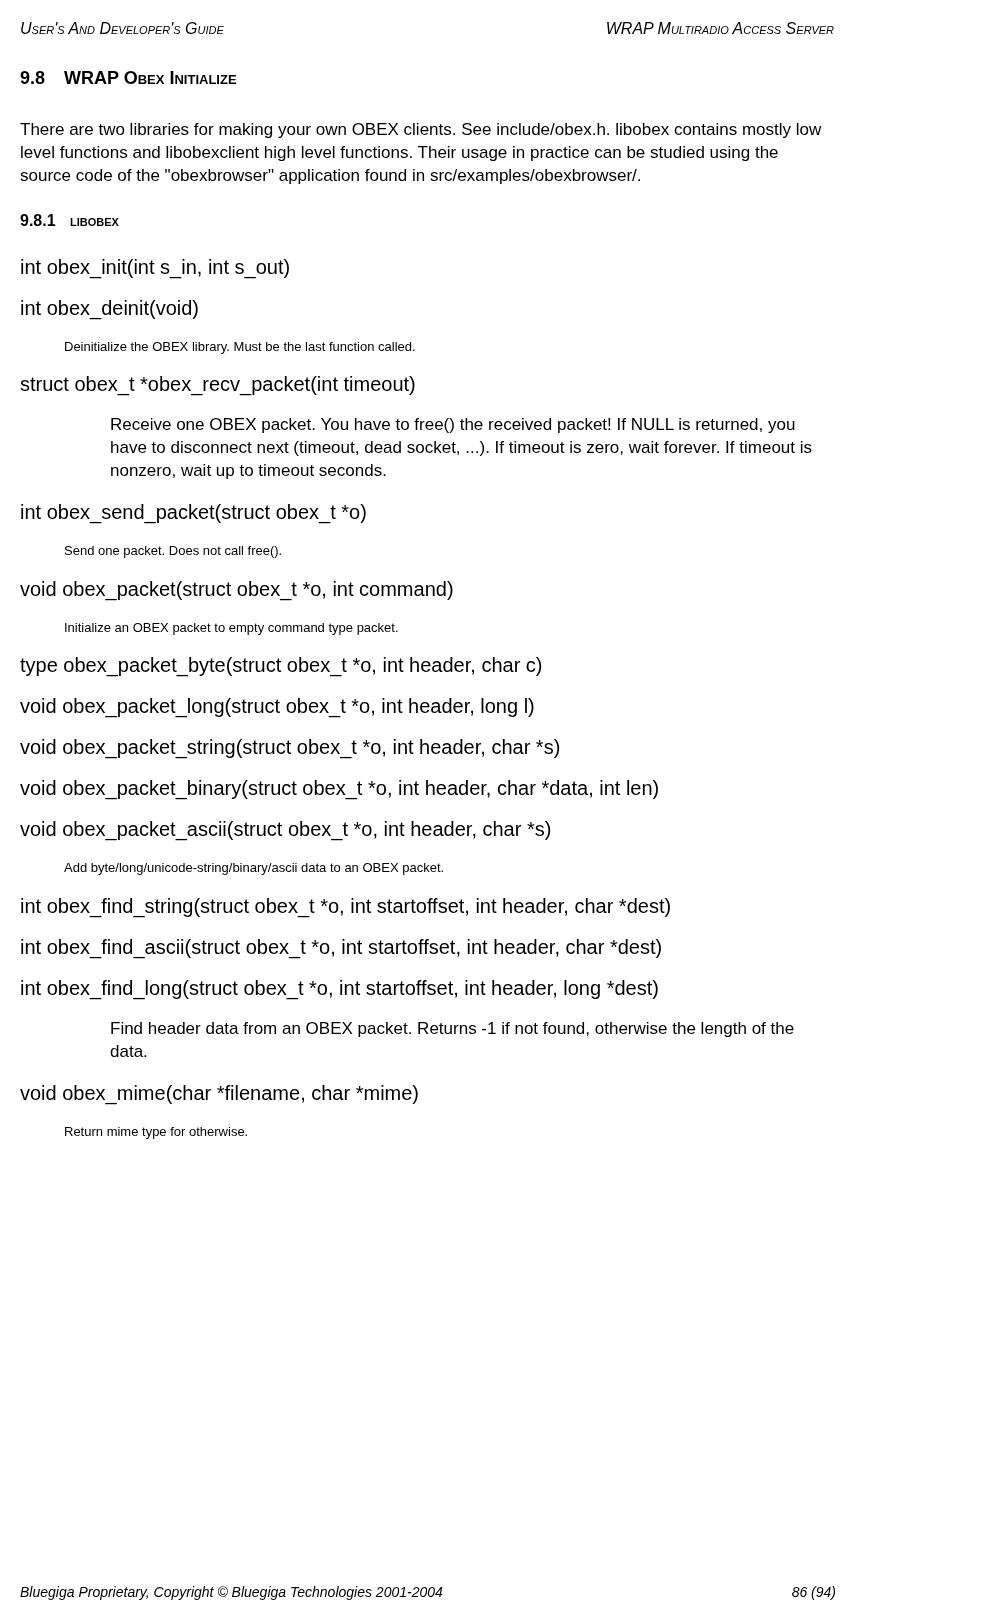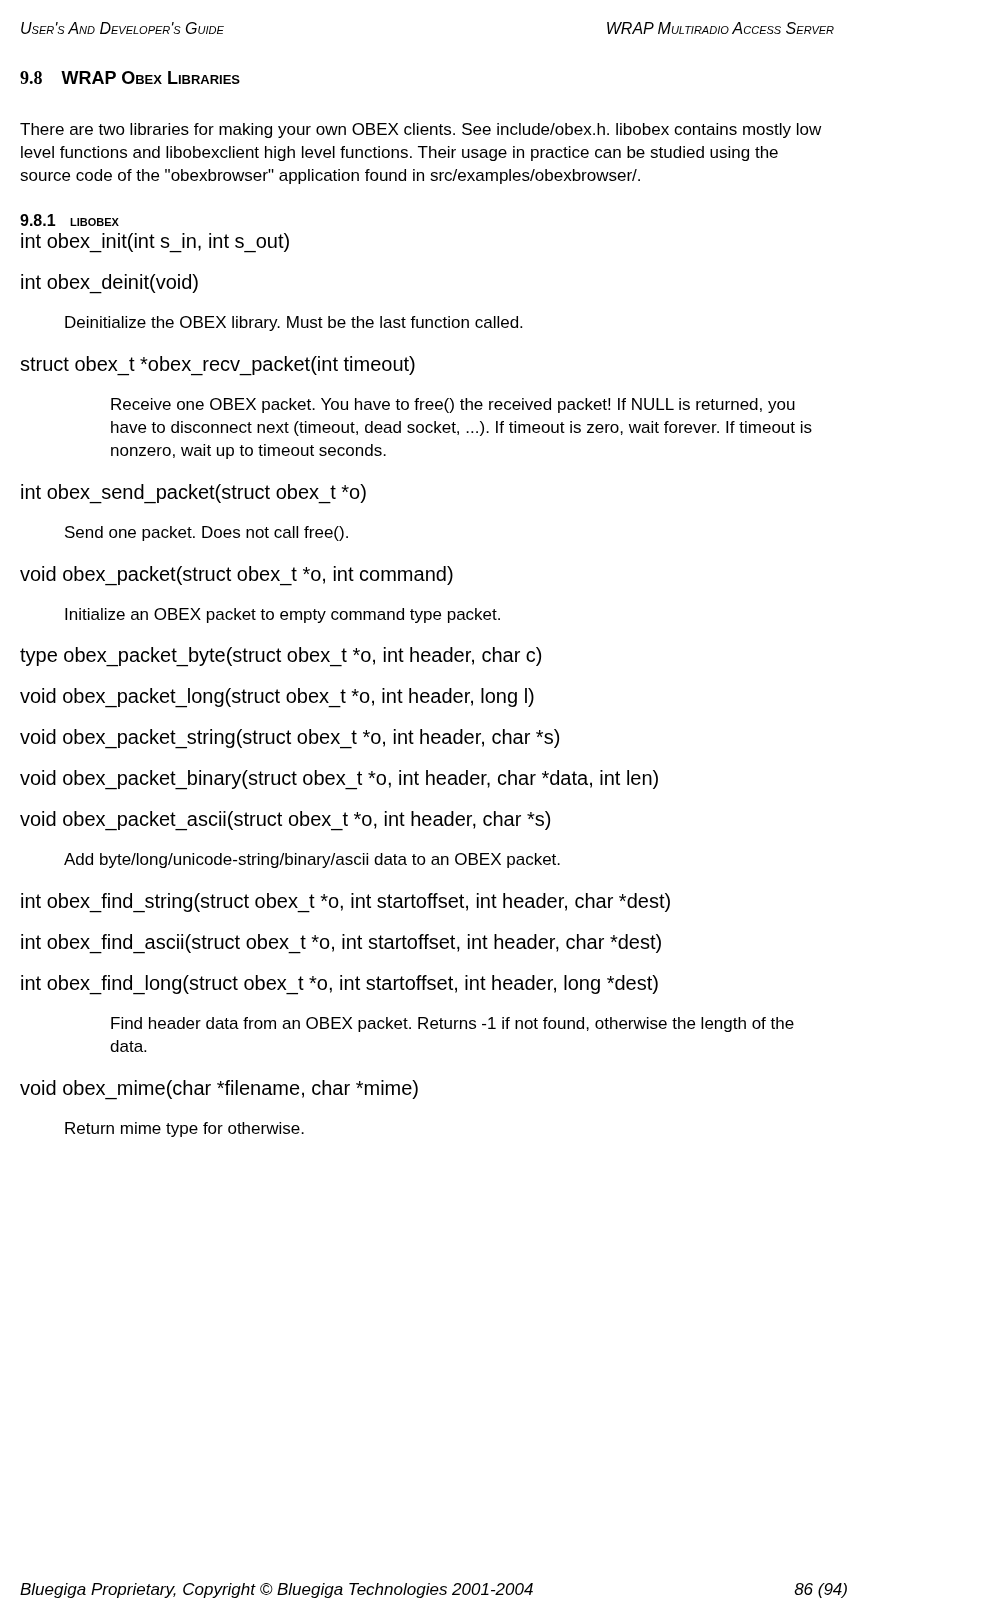--- a/index.html
+++ b/index.html
@@ -24,80 +24,80 @@
     font-variant: small-caps;
     margin-bottom: 30px;
   }
   .section-title {
     font-weight: bold;
     font-size: 18px;
     margin-bottom: 28px;
   }
   .section-number {
     margin-right: 14px;
-    font-family: Liberation Serif, serif;
   }
   .section-text {
     font-variant: small-caps;
   }
   .body-text {
     font-size: 17px;
     line-height: 1.35;
     margin-bottom: 24px;
     margin-top: 30px;
   }
   .subsection-title {
     font-weight: bold;
     font-size: 16px;
+    margin-bottom: 26px;
   }
   .subsection-number {
     margin-right: 10px;
   }
   .subsection-text {
     font-variant: small-caps;
   }
   .func {
     font-size: 20px;
     margin-bottom: 18px;
   }
   .desc {
     font-size: 17px;
     margin-left: 90px;
     margin-bottom: 18px;
     line-height: 1.35;
   }
   .desc-short {
-    font-size: 17px;
+    font-size: 13px;
     margin-left: 44px;
     margin-bottom: 18px;
     line-height: 1.35;
   }
   .footer {
     position: absolute;
     bottom: 20px;
     left: 20px;
-    right: 16px;
+    right: 28px;
     display: flex;
     justify-content: space-between;
     font-style: italic;
-    font-size: 17px;
+    font-size: 14px;
   }
 </style>
 </head>
 <body>
 
 <div class="page">
   <div class="header">
     <span>User's And Developer's Guide</span>
     <span>WRAP Multiradio Access Server</span>
   </div>
 
   <div class="section-title">
     <span class="section-number">9.8</span>
-    <span class="section-text">WRAP Obex Libraries</span>
+    <span class="section-text">WRAP Obex Initialize</span>
   </div>
 
   <div class="body-text">There are two libraries for making your own OBEX clients. See include/obex.h. libobex contains mostly low level functions and libobexclient high level functions. Their usage in practice can be studied using the source code of the "obexbrowser" application found in src/examples/obexbrowser/.</div>
 
   <div class="subsection-title">
     <span class="subsection-number">9.8.1</span>
     <span class="subsection-text">libobex</span>
   </div>
 
   <div id="items">

